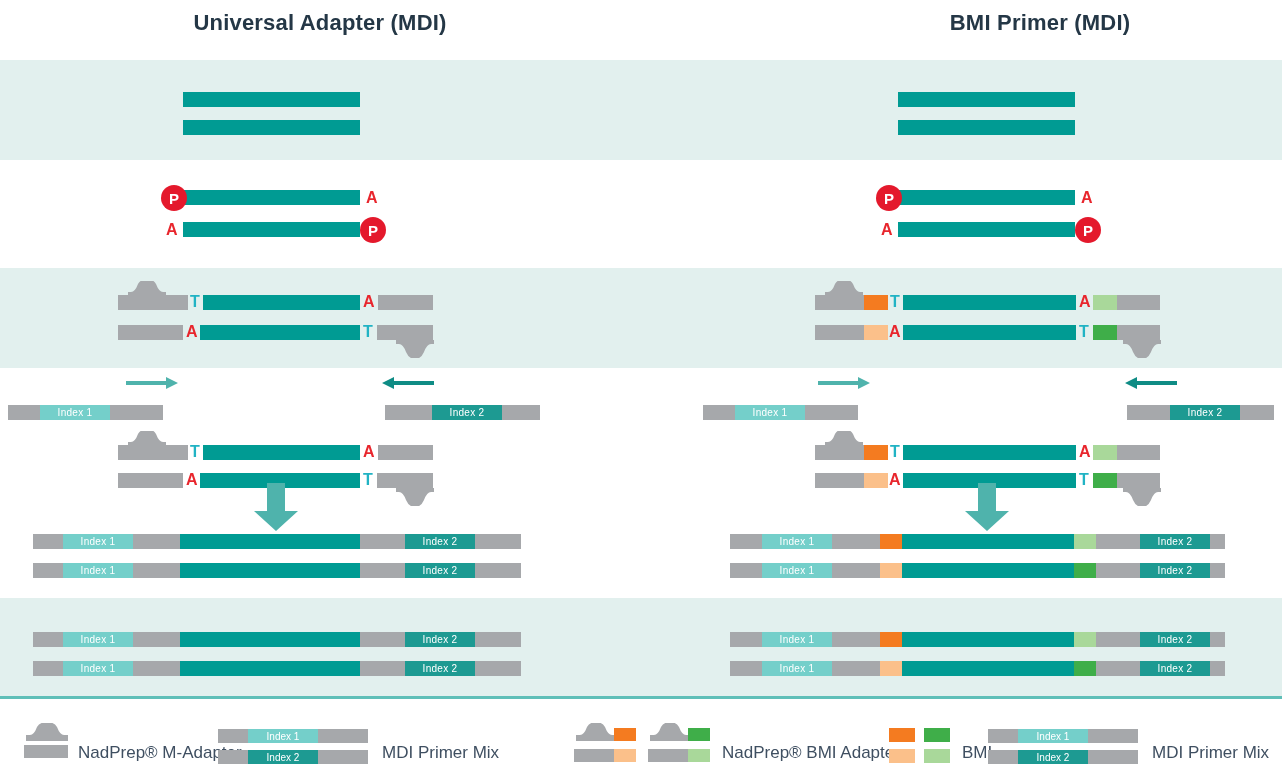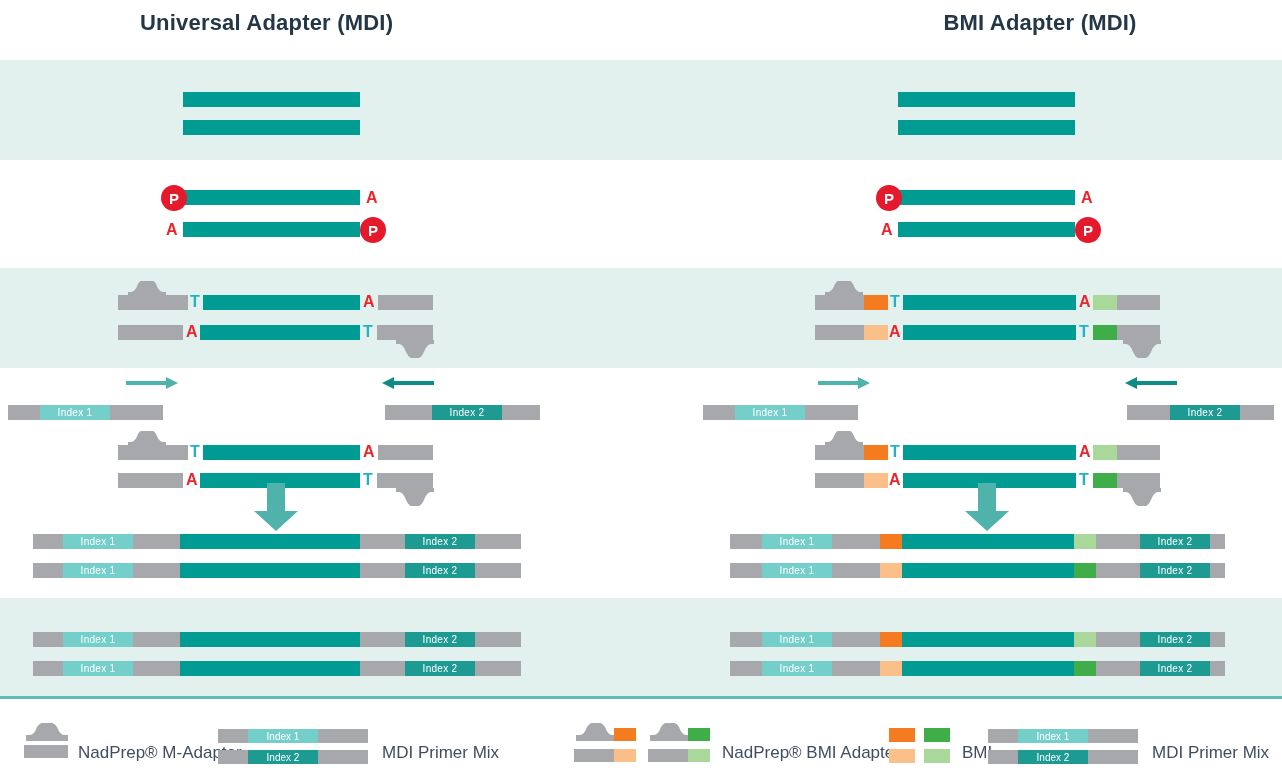--- a/index.html
+++ b/index.html
@@ -8,21 +8,21 @@
 
   
   .band{position:absolute;left:0;width:1282px;background:#e2f0ee;}
   .band.b1{top:60px;height:100px;}
   .band.b3{top:268px;height:100px;}
   .band.b5{top:598px;height:98px;border-bottom:3px solid #5fbfb8;}
 
   
   .title{position:absolute;top:10px;font-size:22px;font-weight:bold;
          color:#243746;letter-spacing:.2px;white-space:nowrap;}
-  .title.left{left:140px;width:360px;}
+  .title.left{left:140px;width:360px;text-align:center;}
   .title.right{left:860px;width:360px;text-align:center;}
 
   
   .teal{position:absolute;background:#009b93;}
   .gray{position:absolute;background:#a6a8ab;}
   .idx{position:absolute;display:flex;align-items:center;justify-content:center;
        color:#ffffff;font-size:10px;letter-spacing:.3px;white-space:nowrap;}
   .idx1{background:#74cfca;}
   .idx2{background:#1d9a92;}
   .blk{position:absolute;}
@@ -58,21 +58,21 @@
           color:#fff;font-size:10px;white-space:nowrap;}
 </style>
 </head>
 <body>
 
 <div class="band b1"></div>
 <div class="band b3"></div>
 <div class="band b5"></div>
 
 <div class="title left">Universal Adapter (MDI)</div>
-<div class="title right">BMI Adapter (MDI)</div>
+<div class="title right">BMI Primer (MDI)</div>
 
 <div class="teal" style="left:183px;top:92px;width:177px;height:15px;"></div>
 <div class="teal" style="left:183px;top:120px;width:177px;height:15px;"></div>
 
 <div class="teal" style="left:183px;top:190px;width:177px;height:15px;"></div>
 <div class="teal" style="left:183px;top:222px;width:177px;height:15px;"></div>
 <div class="pcircle" style="left:161px;top:185px;">P</div>
 <div class="ltr ltrA" style="left:366px;top:190px;">A</div>
 <div class="ltr ltrA" style="left:166px;top:222px;">A</div>
 <div class="pcircle" style="left:360px;top:217px;">P</div>

